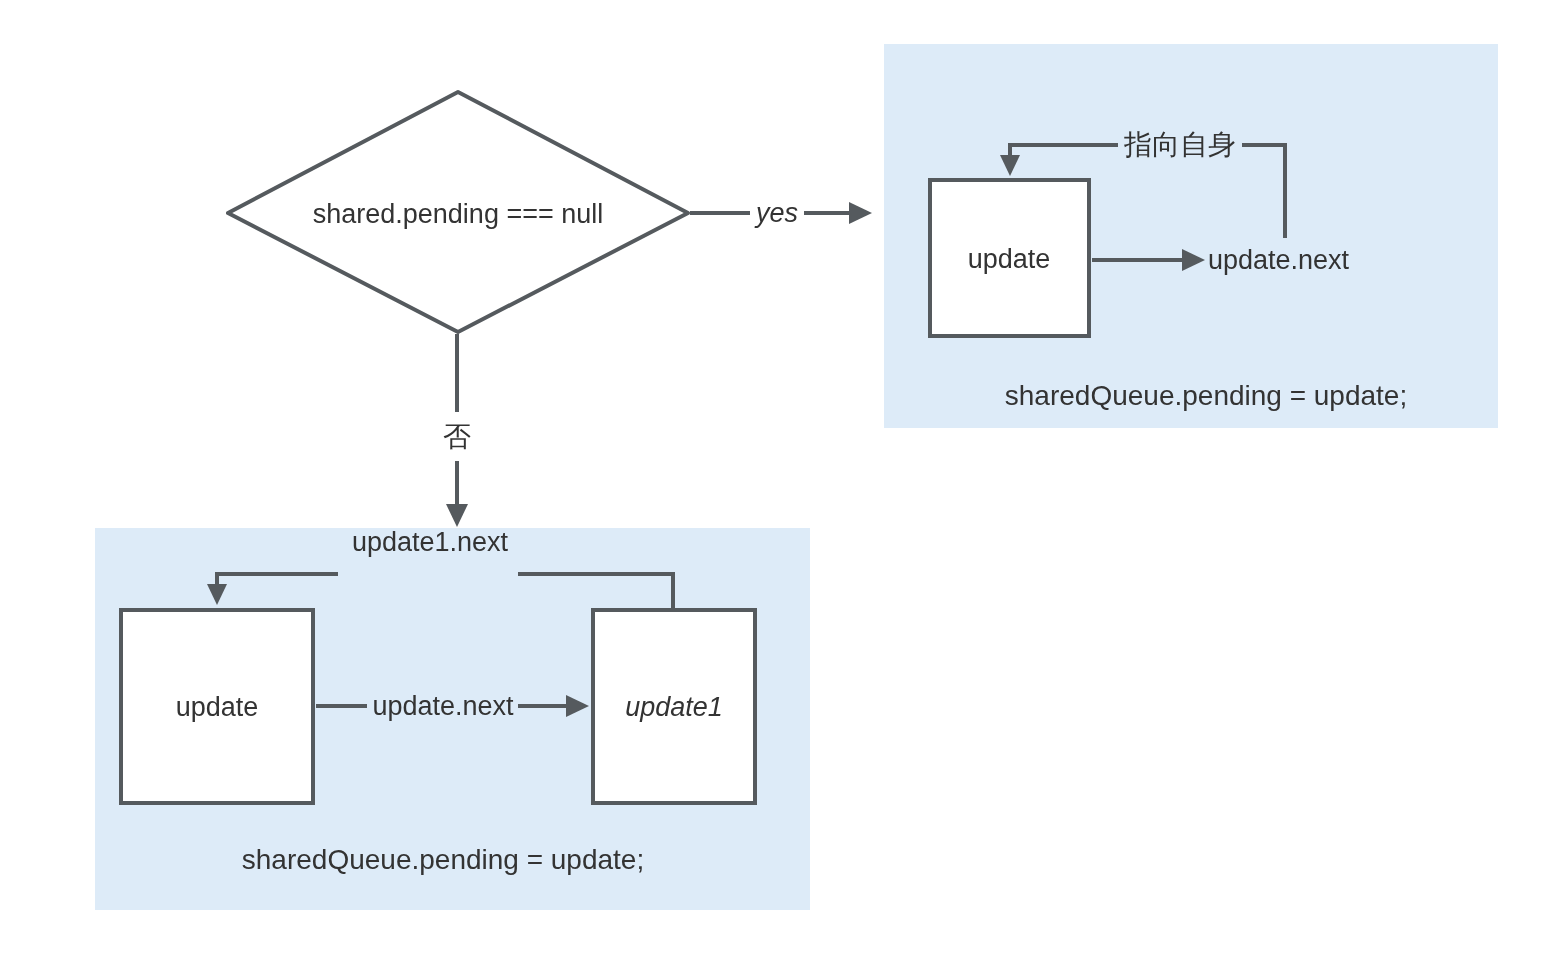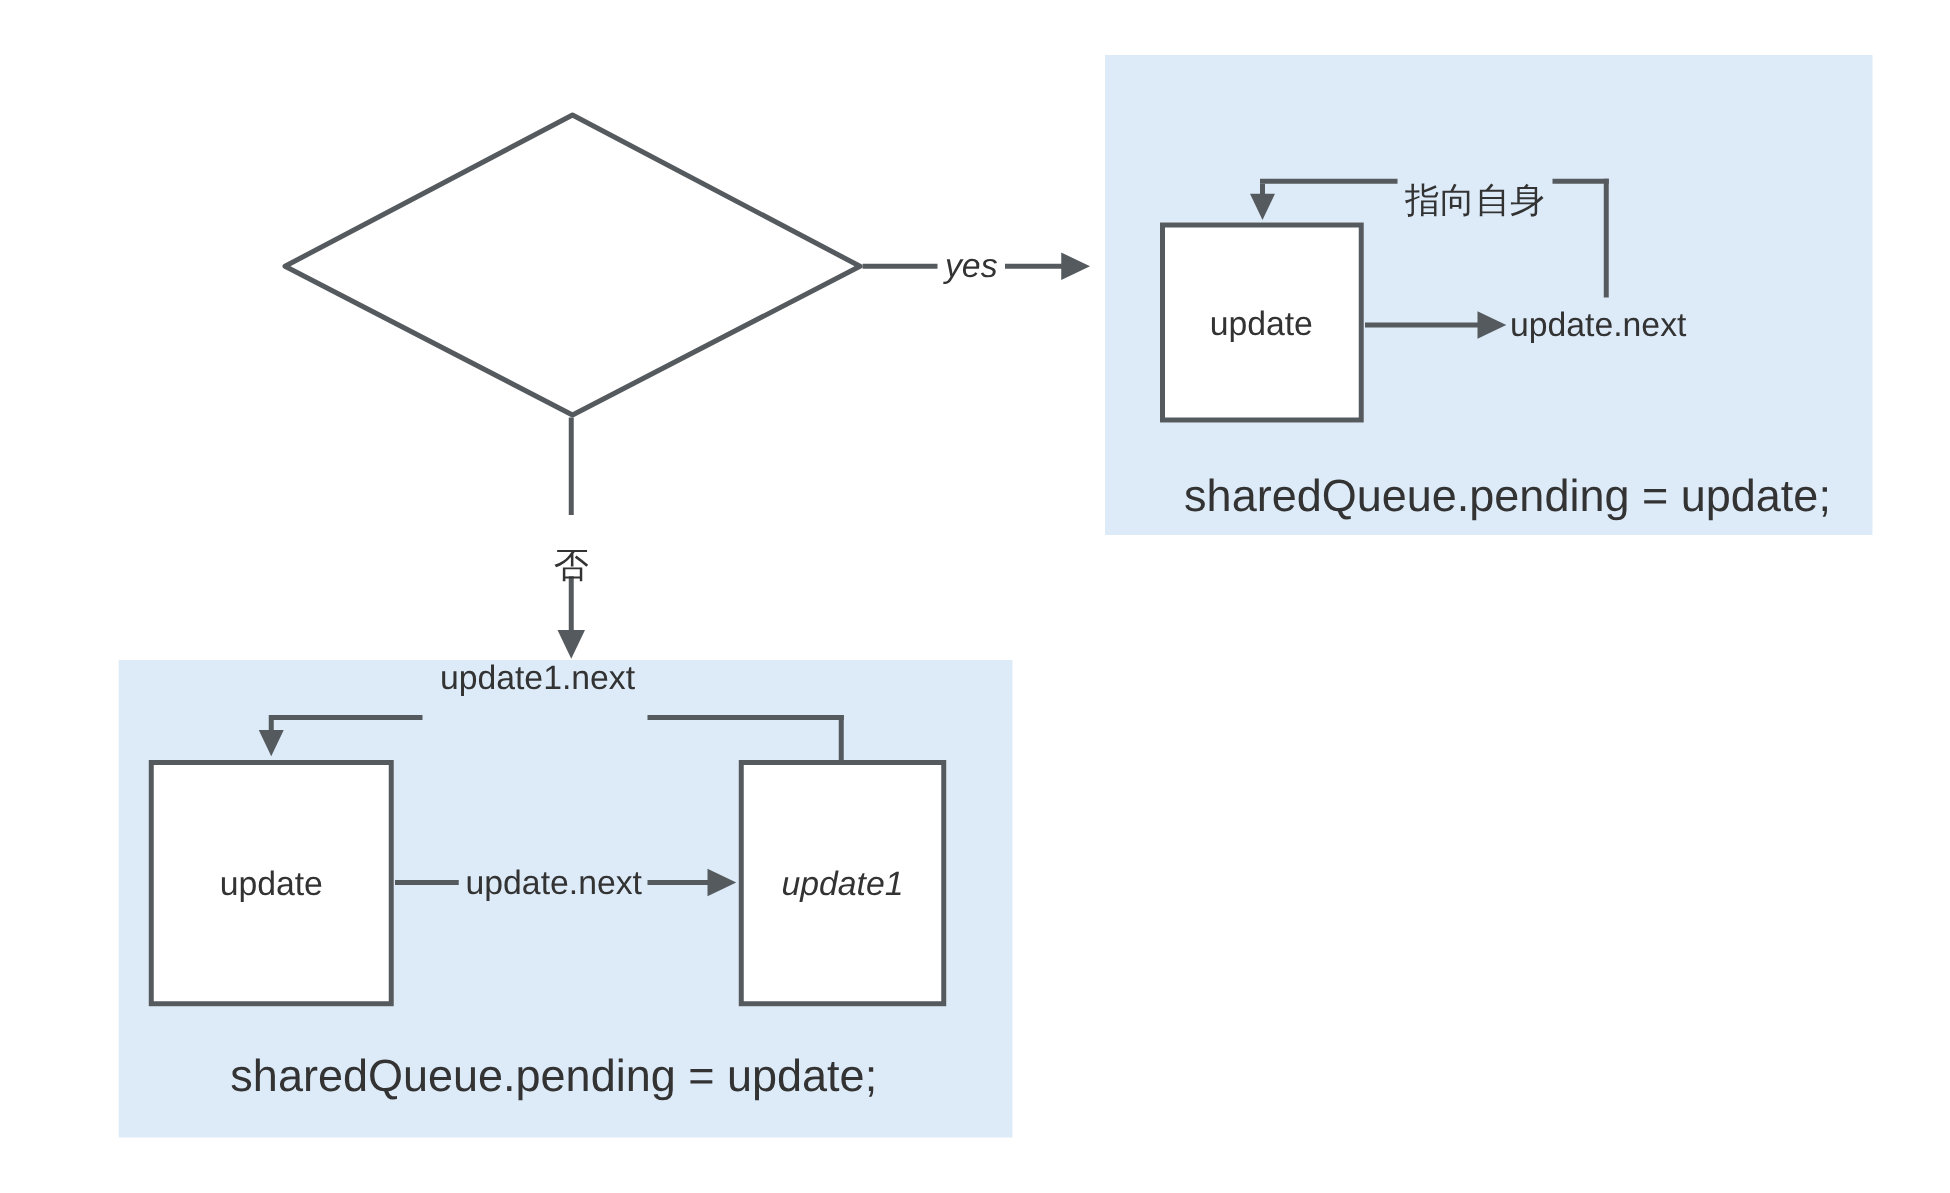--- a/index.html
+++ b/index.html
@@ -49,22 +49,22 @@
   }
   .lbl-left{
     position:absolute;
     transform:translateY(-50%);
     white-space:nowrap;
     font-size:27px;
     color:var(--text);
     z-index:3;
     line-height:1.2;
   }
-  .cjk{font-size:28px;margin-top:15px;}
-  .caption{font-size:36px;}
+  .cjk{font-size:28px;}
+  .caption{font-size:28px;}
 </style>
 </head>
 <body>
 
 <div class="canvas">
 
   <div class="panel" style="left:884px;top:44px;width:614px;height:384px;"></div>
   <div class="panel" style="left:95px;top:528px;width:715px;height:382px;"></div>
 
   <svg class="lines" width="1560" height="954" viewBox="0 0 1560 954">
@@ -108,20 +108,21 @@
       <line x1="316" y1="706" x2="367" y2="706"></line>
       <line x1="518" y1="706" x2="568" y2="706"></line>
       <polygon class="ah" points="589,706 566,695 566,717"></polygon>
     </g>
   </svg>
 
   <div class="box" style="left:928px;top:178px;width:163px;height:160px;"></div>
   <div class="box" style="left:119px;top:608px;width:196px;height:197px;"></div>
   <div class="box" style="left:591px;top:608px;width:166px;height:197px;"></div>
 
+  <div class="lbl" style="left:458px;top:214px;">shared.pending === null</div>
 
   <div class="lbl" style="left:777px;top:213px;font-style:italic;">yes</div>
 
   <div class="lbl cjk" style="left:457px;top:437px;">否</div>
 
   <div class="lbl" style="left:1009px;top:259px;">update</div>
 
   <div class="lbl cjk" style="left:1180px;top:145px;">指向自身</div>
 
   <div class="lbl-left" style="left:1208px;top:260px;">update.next</div>

